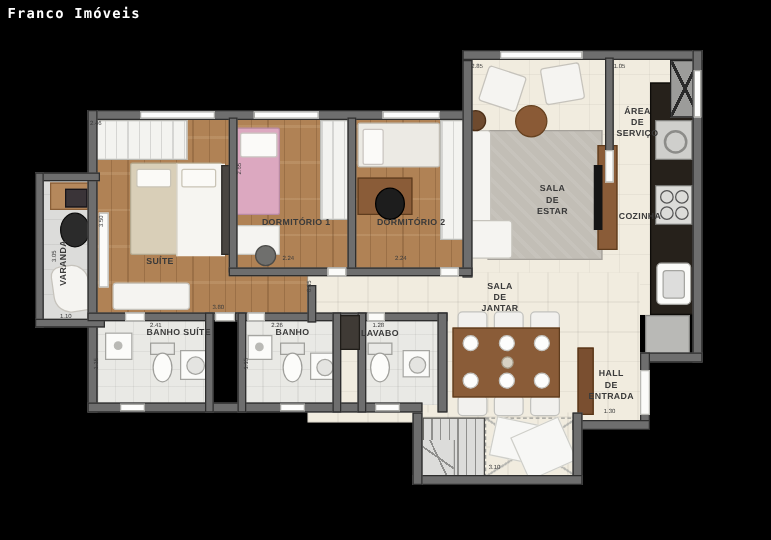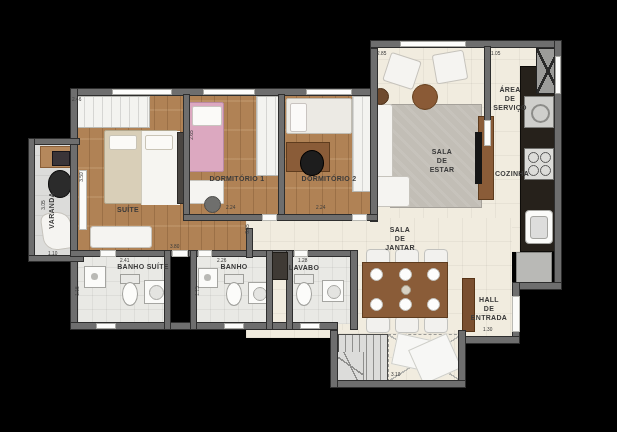--- a/index.html
+++ b/index.html
@@ -52,20 +52,21 @@
       linear-gradient(to bottom right, transparent 49%, #b5b5b0 49% 51%, transparent 51%),
       linear-gradient(to top right, transparent 49%, #b5b5b0 49% 51%, transparent 51%);}
   .paper{background:#f7f7f5;border:1px solid #cfcfc9;}
   .rug{background:var(--rug);border:1px solid #a5a19a;
        background-image:repeating-linear-gradient(45deg, rgba(255,255,255,.08) 0 3px, transparent 3px 9px);}
 </style>
 </head>
 <body>
 
 <div id="stage">
+  <div id="brand" class="abs">Franco Imóveis</div>
 
   <div class="abs floor-gray" style="left:34px;top:144px;width:46px;height:112px"></div>
   <div class="abs floor-wood" style="left:76px;top:94px;width:112px;height:162px"></div>
   <div class="abs floor-wood" style="left:188px;top:94px;width:95px;height:124px"></div>
   <div class="abs floor-wood" style="left:283px;top:94px;width:92px;height:124px"></div>
   <div class="abs floor-wood" style="left:188px;top:218px;width:58px;height:38px"></div>
   <div class="abs floor-tile" style="left:375px;top:46px;width:182px;height:206px"></div>
   <div class="abs floor-tile" style="left:246px;top:218px;width:266px;height:120px"></div>
   <div class="abs floor-tile" style="left:334px;top:330px;width:128px;height:52px"></div>
   <div class="abs floor-bath" style="left:78px;top:256px;width:90px;height:68px"></div>

